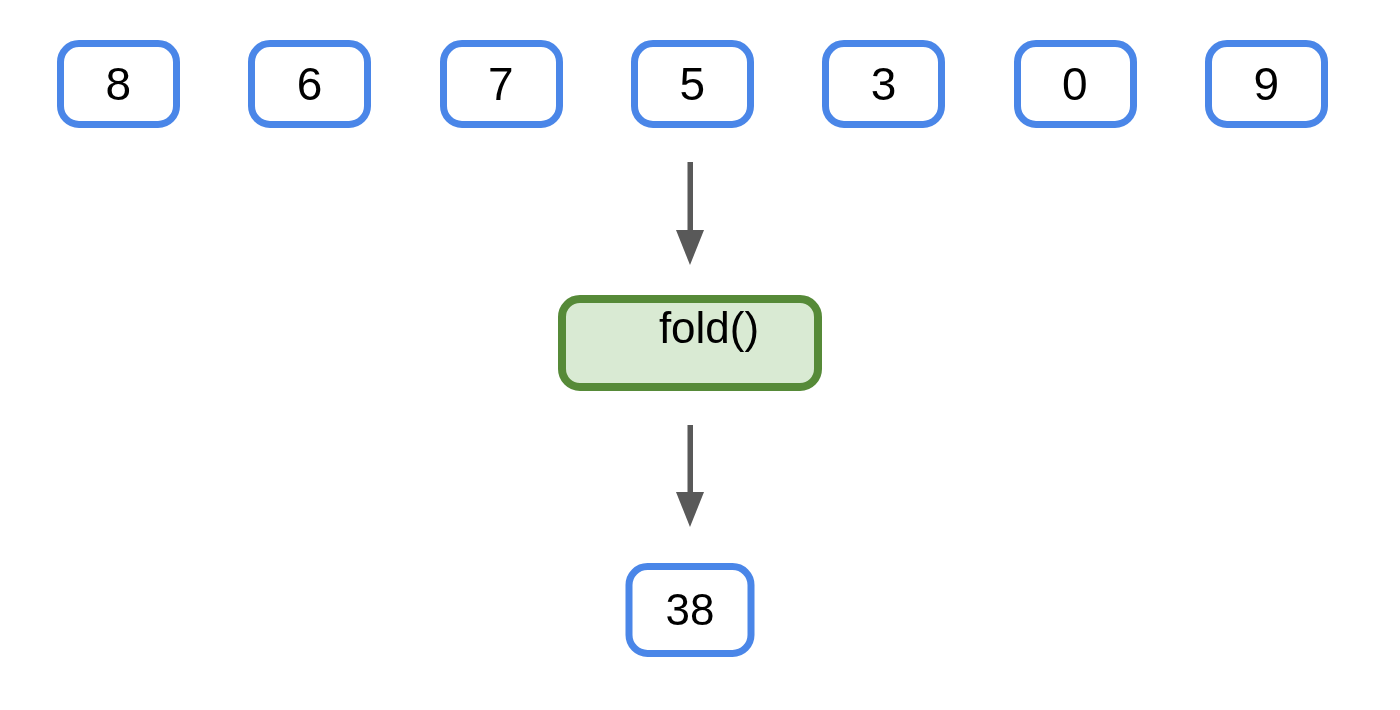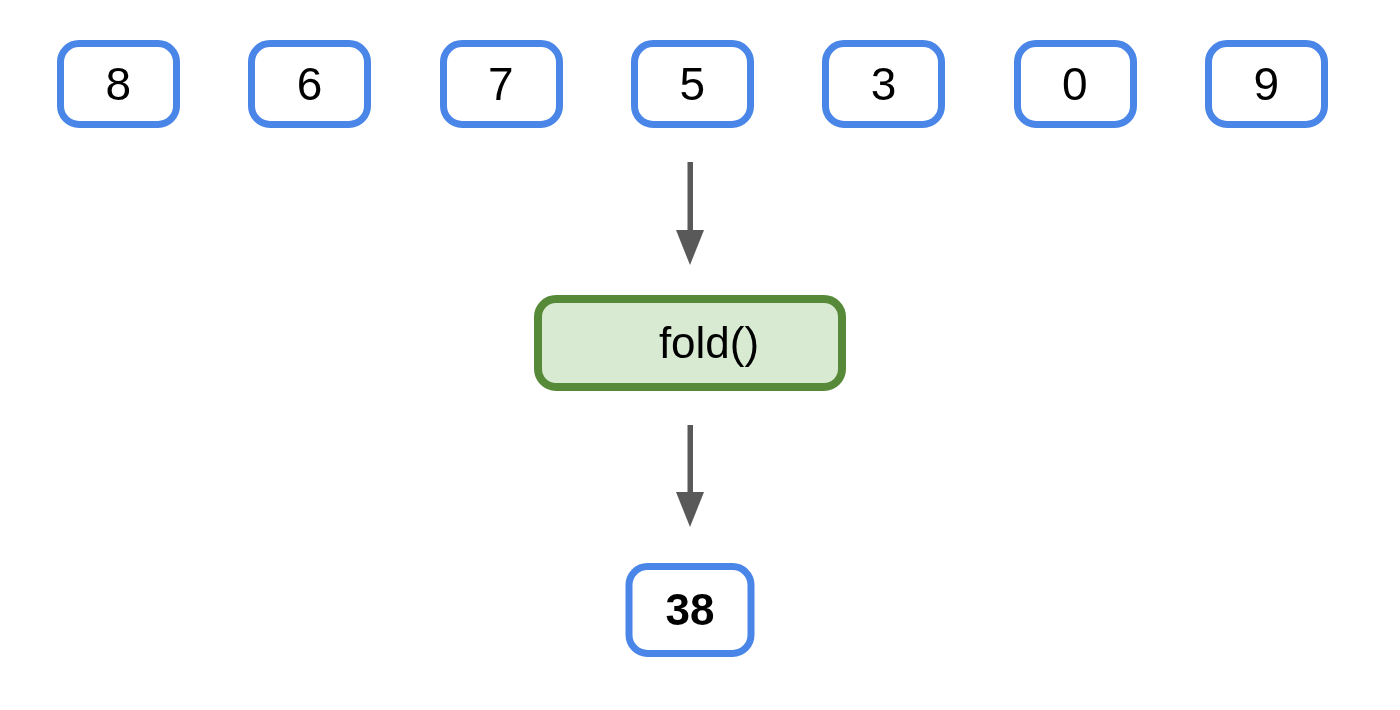--- a/index.html
+++ b/index.html
@@ -47,46 +47,44 @@
     transform: translateX(-50%);
   }
   .arrow {
     display: block;
   }
   .arrow-1 { top: 162px; }
   .arrow-2 { top: 425px; }
   .op-box {
     box-sizing: border-box;
     top: 295px;
-    width: 312px;
+    width: 264px;
     height: 96px;
     background: var(--op-fill-green, #d9ead3);
     border: 8px solid var(--op-border-green, #568a38);
     border-radius: 22px;
     display: flex;
-    align-items: center;
     justify-content: center;
     font-size: 44px;
     color: var(--text, #000000);
     padding-left: 38px;
   }
   .result-box {
     box-sizing: border-box;
     top: 563px;
     width: 129px;
     height: 94px;
     background: #ffffff;
     border: 7px solid var(--box-border-blue, #4a86e8);
     border-radius: 22px;
     display: flex;
     align-items: center;
     justify-content: center;
     font-size: 44px;
     color: var(--text, #000000);
-    font-weight: bold;
   }
   .arrow svg { display: block; }
 </style>
 </head>
 <body>
 
 <div class="canvas">
 
   <div class="input-row">
     <div class="value-box">

